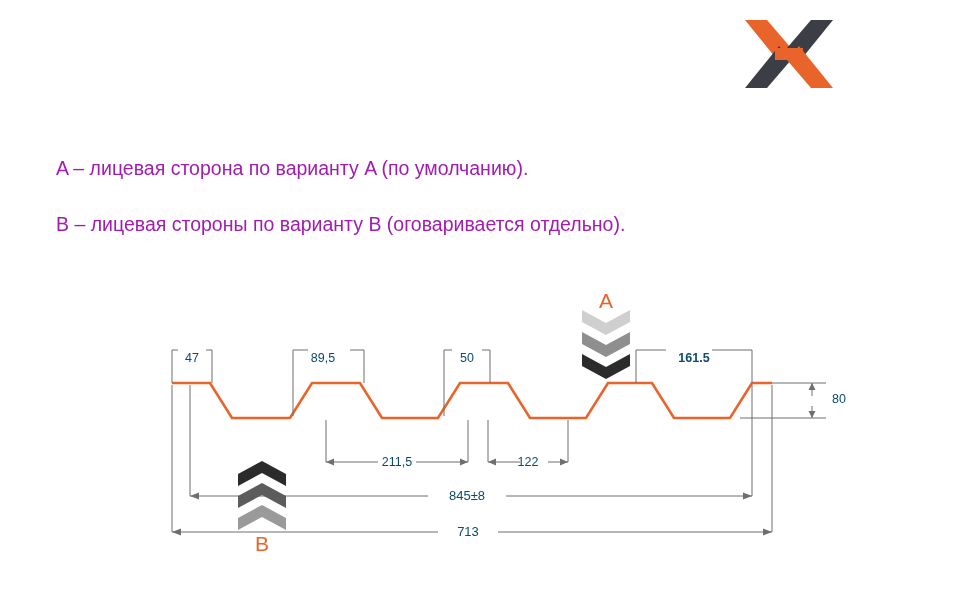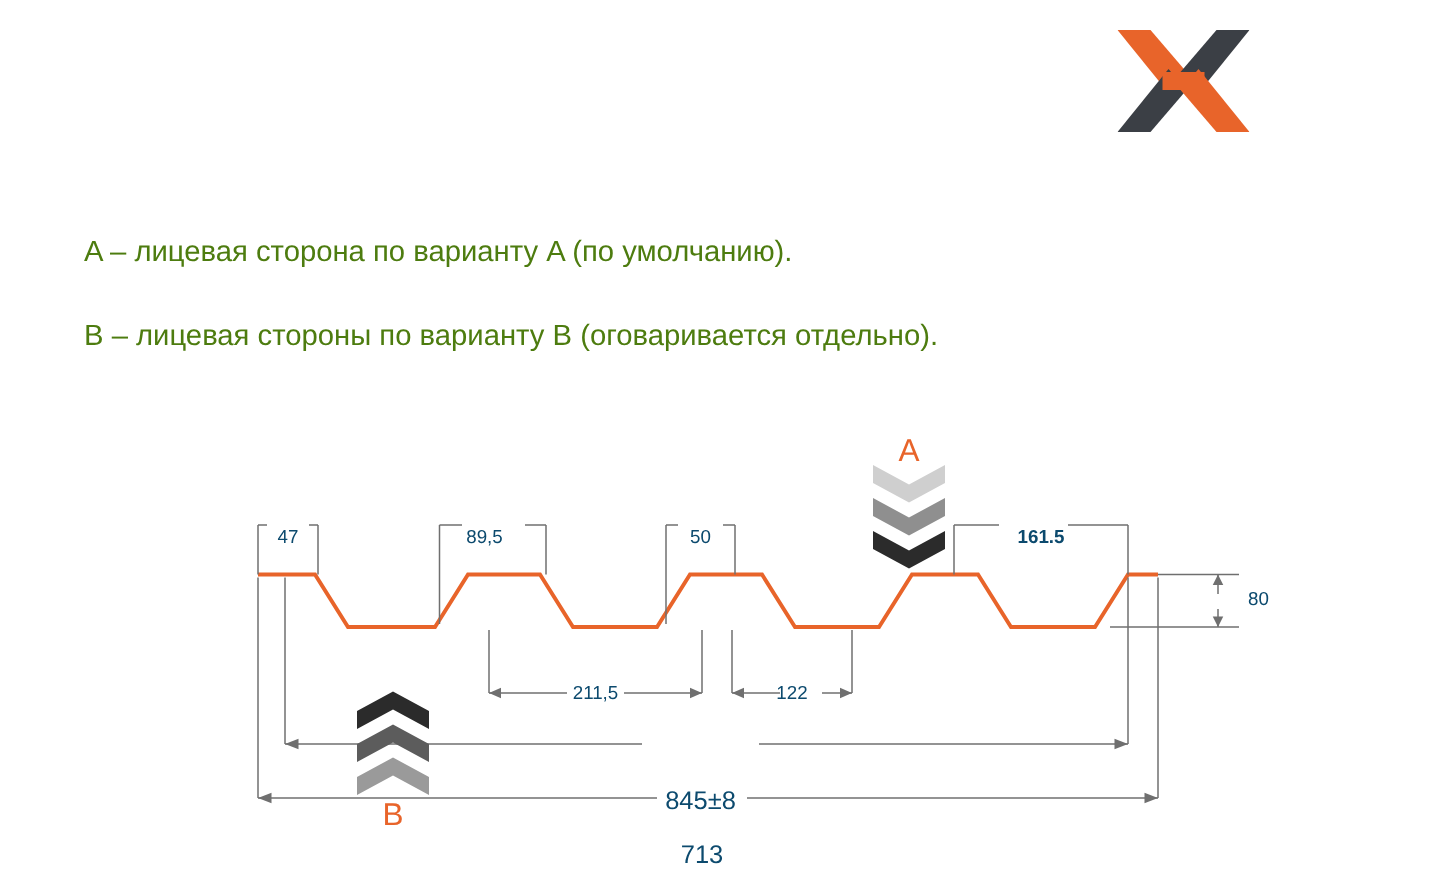--- a/index.html
+++ b/index.html
@@ -58,21 +58,21 @@
   }
 
   
   .legend {
     position: absolute;
     left: 56px;
     top: 155px;
     width: 760px;
   }
   .legend-line {
-    color: #4d7c0f;
+    color: #a21caf;
     font-size: 19.5px;
     font-family: "Liberation Sans", sans-serif;
     line-height: 26px;
     margin-bottom: 30px;
     white-space: nowrap;
   }
 
   
   .drawing {
     position: absolute;
@@ -83,22 +83,21 @@
   }
   .lbl {
     position: absolute;
     font-family: "Liberation Sans", sans-serif;
     font-size: 12.5px;
     color: #0c4a6e;
     text-align: center;
     white-space: nowrap;
   }
   .lbl-big {
-    font-size: 17px;
-    margin-top: 36px;
+    font-size: 13px;
   }
   .marker-letter {
     position: absolute;
     font-family: "Liberation Sans", sans-serif;
     font-size: 21px;
     color: #e8642a;
     text-align: center;
     width: 40px;
   }
 </style>

